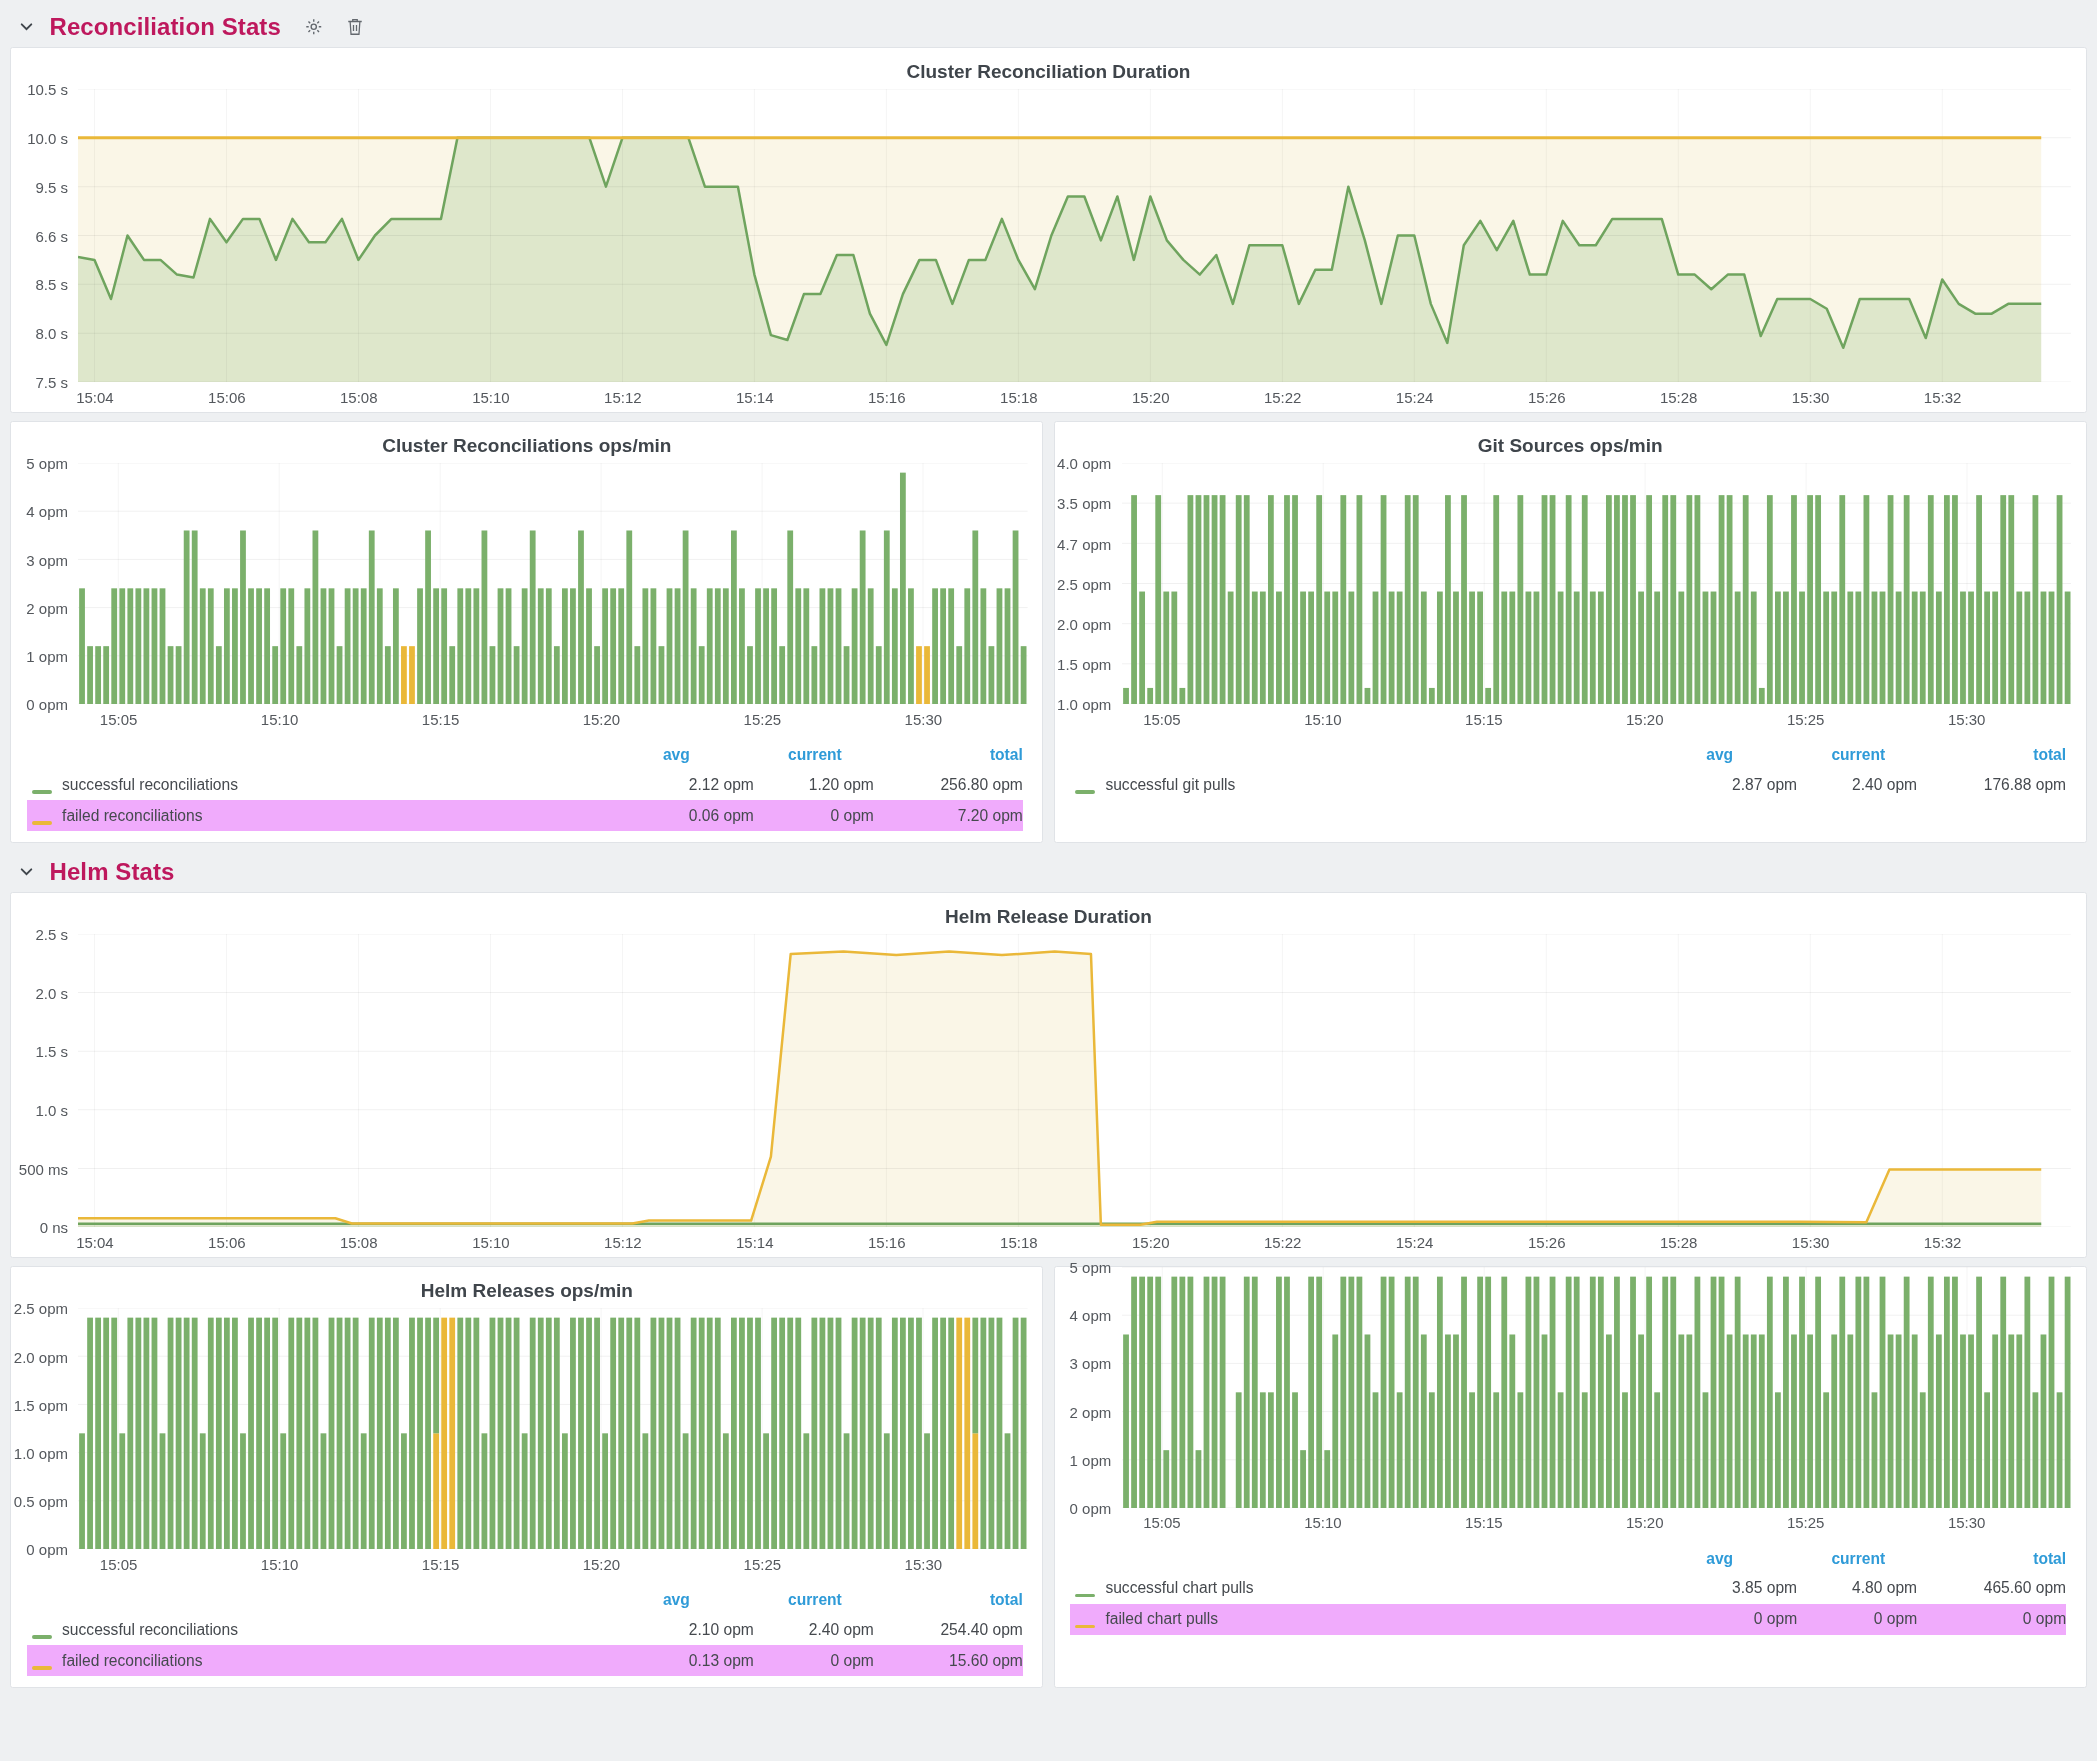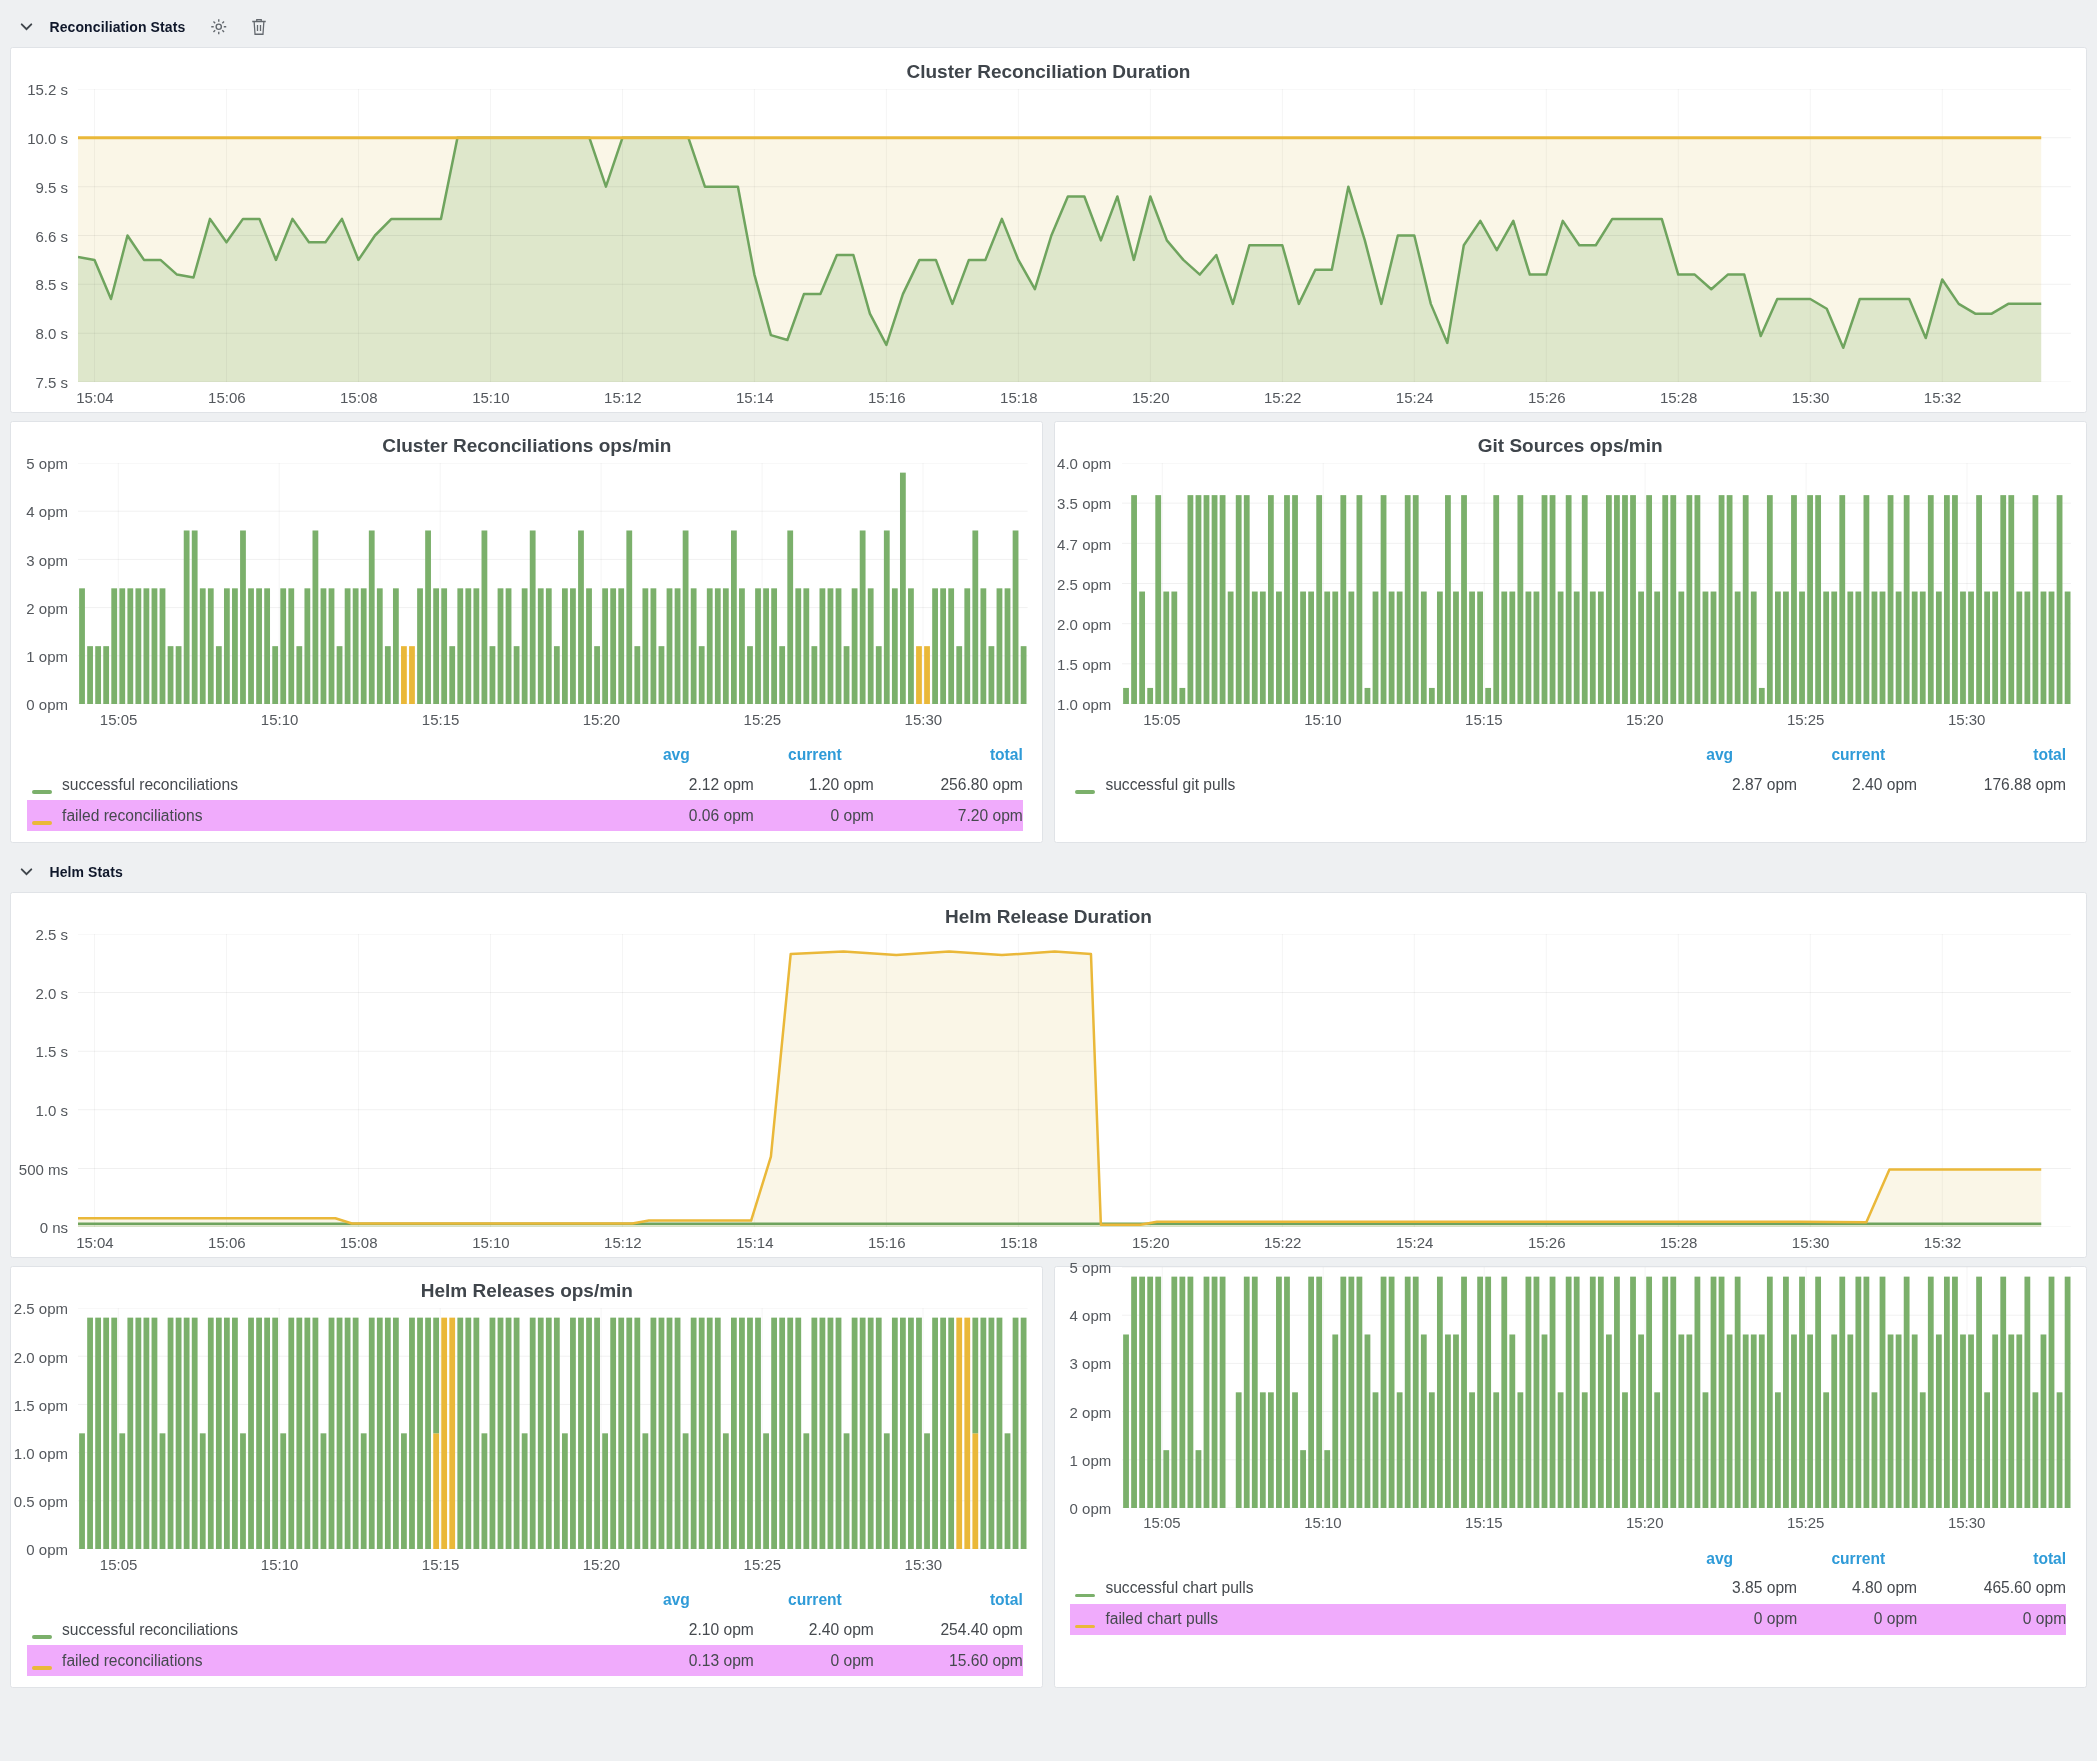--- a/index.html
+++ b/index.html
@@ -1,18 +1,18 @@
 <!DOCTYPE html>
 <html style="font-size:10.4px"><head>
 <meta charset="utf-8">
 <style>
   html,body{margin:0;padding:0;background:#eef0f2;font-family:"Liberation Sans",sans-serif;}
   body{width:2097px;min-height:1761px;box-sizing:border-box;padding:6.5px 10.4px 10.4px 10.4px;}
   .section-head{display:flex;align-items:center;gap:14.3px;height:40px;padding:0 7.8px;}
-  .section-title{font-size:14px;font-weight:bold;color:#0f172a;letter-spacing:0.1px;}
+  .section-title{font-size:24px;font-weight:bold;color:#be185d;letter-spacing:0.1px;}
   .chev{display:flex;align-items:center;}
   .head-icons{display:flex;align-items:center;gap:22px;margin-left:9px;}
   .row{display:flex;gap:10.4px;}
   .panel{background:#ffffff;border:1.3px solid #e0e3e7;border-radius:2.6px;display:flex;flex-direction:column;box-sizing:border-box;}
   .panel.full{width:100%;}
   .panel.half{flex:1;min-width:0;}
   .panel-title{text-align:center;font-size:19px;font-weight:bold;color:#3f454b;padding:13px 0 6.5px 0;cursor:pointer;}
   .chart-wrap{display:flex;padding-right:14.3px;}
   .h450{height:293px;}
   .h372{height:241px;}
@@ -57,21 +57,21 @@
         <path d="M10 10.5v8M14 10.5v8"></path>
       </svg>
     </span>
   </span>
 </div>
 
 <div class="panel full">
   <div class="panel-title">Cluster Reconciliation Duration</div>
   <div class="chart-wrap h450">
     <div class="yaxis">
-        <span class="ylab" style="top:0.00%">15.2 s</span>
+        <span class="ylab" style="top:0.00%">10.5 s</span>
         <span class="ylab" style="top:16.67%">10.0 s</span>
         <span class="ylab" style="top:33.33%">9.5 s</span>
         <span class="ylab" style="top:50.00%">6.6 s</span>
         <span class="ylab" style="top:66.67%">8.5 s</span>
         <span class="ylab" style="top:83.33%">8.0 s</span>
         <span class="ylab" style="top:100.00%">7.5 s</span>
       </div>
     <div class="plot">
         <svg viewBox="0 0 1000 400" preserveAspectRatio="none">
           <polygon points="0.00,66.67 985.10,66.67 985.10,400 0.00,400" fill="#FAF6E7"></polygon>

